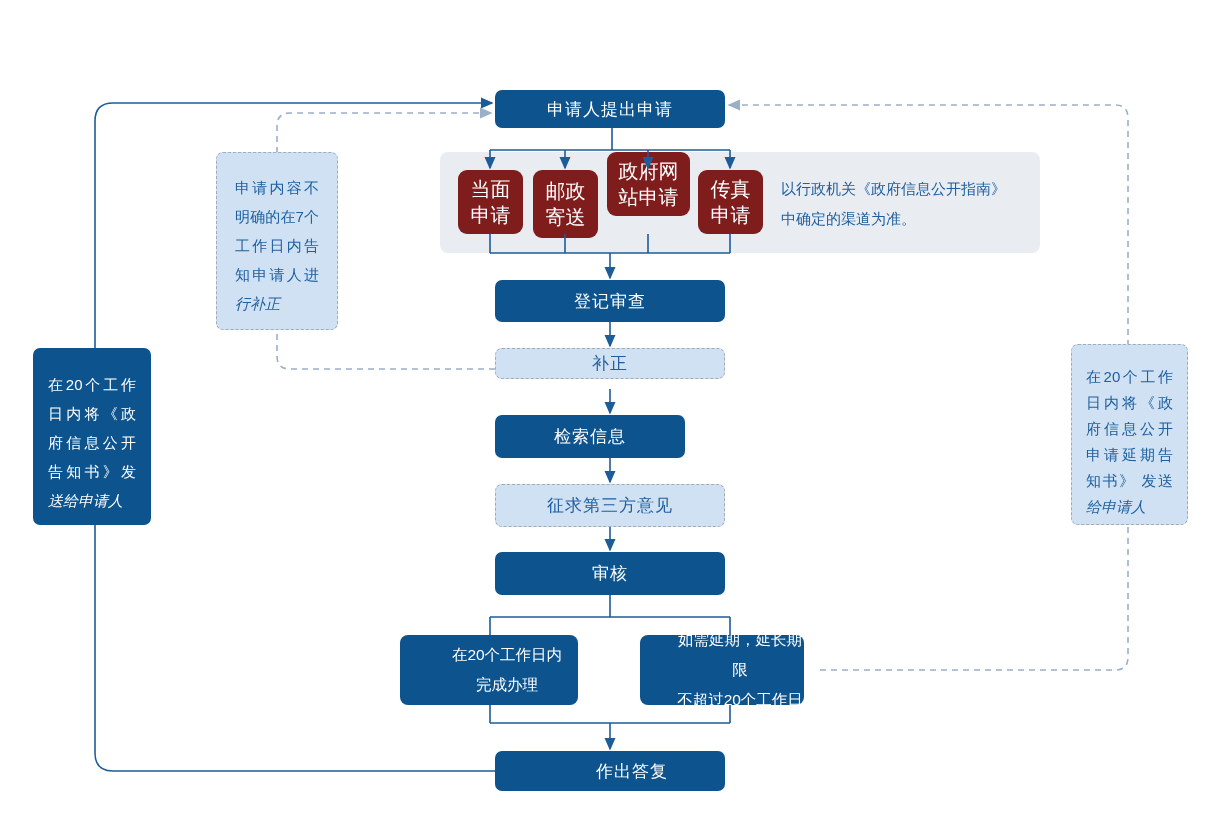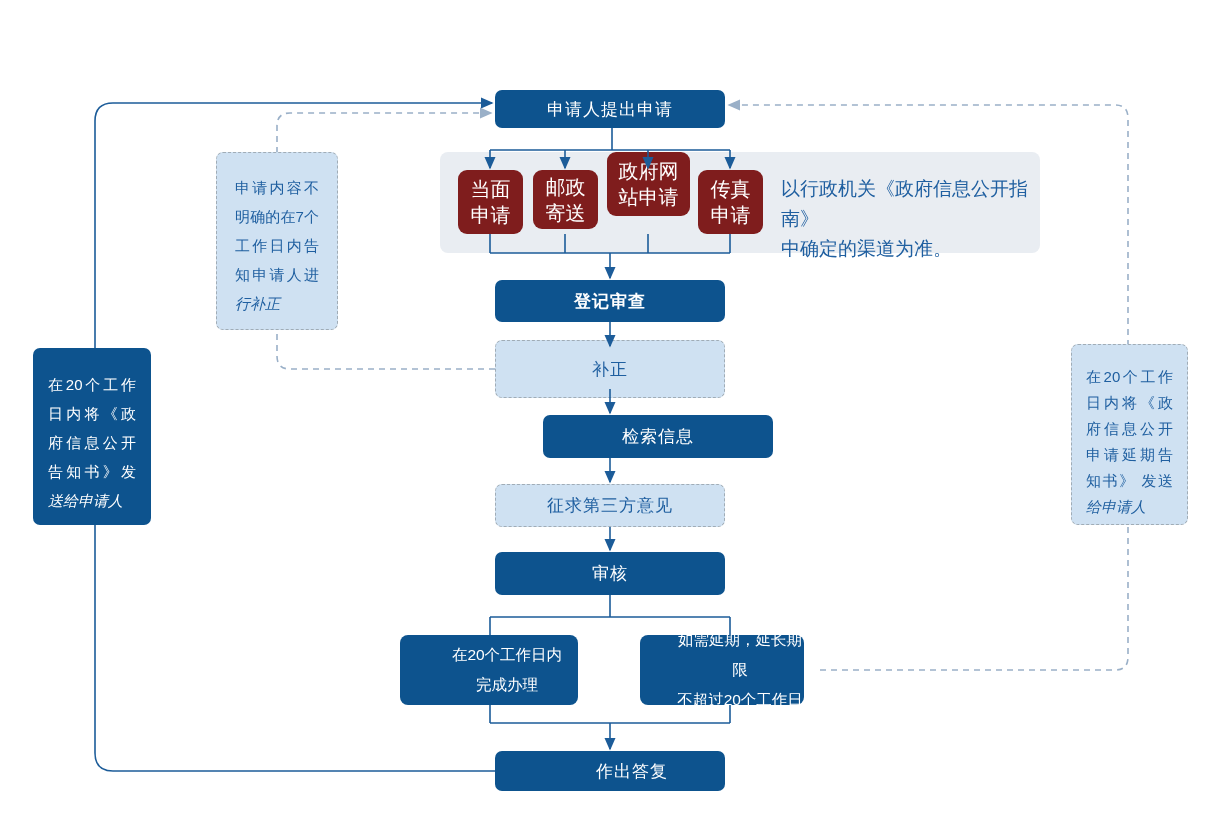--- a/index.html
+++ b/index.html
@@ -17,21 +17,21 @@
   .lightbar{z-index:2;background:#cfe1f2;color:#1f5fa0;border:1.5px dashed #a0acb6;
             border-radius:7px;display:flex;align-items:center;justify-content:center;
             font-size:17px;letter-spacing:1px;}
   .panel{z-index:1;background:#e9edf2;border-radius:8px;}
   .chan{z-index:3;background:#7f1d1d;color:#ffffff;border-radius:9px;
         display:flex;flex-direction:column;align-items:center;justify-content:center;
         font-size:20px;line-height:26px;text-align:center;}
   .twoline{z-index:2;background:#0d538e;color:#ffffff;border-radius:8px;
            display:flex;flex-direction:column;align-items:center;justify-content:center;
            font-size:15.5px;line-height:30px;text-align:center;padding-left:36px;}
-  .panelnote{z-index:3;color:#1f5fa0;font-size:19px;line-height:30px;}
+  .panelnote{z-index:3;color:#1f5fa0;font-size:15px;line-height:30px;}
   .note{z-index:2;border-radius:7px;}
   .note .ln{text-align:justify;text-align-last:justify;}
   .note .ln.last{text-align-last:left;font-style:italic;}
   .note-dark{background:#0d538e;color:#ffffff;font-size:15px;line-height:29px;padding:22px 15px;}
   .note-light{background:#cfe1f2;color:#1f5fa0;border:1.5px dashed #a0acb6;font-size:15px;}
   #note-clarify{line-height:29px;padding:20px 18px;}
   #note-extension{line-height:26px;padding:19px 14px;}
 </style>
 </head>
 <body>
@@ -54,43 +54,43 @@
 
 
   <div class="abs darkbar" style="left:495px;top:90px;width:230px;height:38px;">申请人提出申请</div>
 
   <div class="abs panel" style="left:440px;top:152px;width:600px;height:101px;"></div>
 
   <div class="abs chan" style="left:458px;top:170px;width:65px;height:64px;">
     <div>当面</div>
     <div>申请</div>
   </div>
-  <div class="abs chan" style="left:533px;top:170px;width:65px;height:59px;">
+  <div class="abs chan" style="left:533px;top:170px;width:65px;height:68px;">
     <div>邮政</div>
     <div>寄送</div>
   </div>
   <div class="abs chan" style="left:607px;top:152px;width:83px;height:64px;">
     <div>政府网</div>
     <div>站申请</div>
   </div>
   <div class="abs chan" style="left:698px;top:170px;width:65px;height:64px;">
     <div>传真</div>
     <div>申请</div>
   </div>
 
   <div class="abs panelnote" style="left:781px;top:174px;width:250px;">
     <div>以行政机关《政府信息公开指南》</div>
     <div>中确定的渠道为准。</div>
   </div>
 
-  <div class="abs darkbar" style="left:495px;top:280px;width:230px;height:42px;font-weight:bold;">登记审查</div>
+  <div class="abs darkbar" style="left:495px;top:280px;width:230px;height:42px;">登记审查</div>
 
-  <div class="abs lightbar" style="left:495px;top:340px;width:230px;height:58px;">补正</div>
+  <div class="abs lightbar" style="left:495px;top:348px;width:230px;height:31px;">补正</div>
 
-  <div class="abs darkbar" style="left:495px;top:415px;width:230px;height:43px;margin-left:48px;">检索信息</div>
+  <div class="abs darkbar" style="left:495px;top:415px;width:190px;height:43px;">检索信息</div>
 
   <div class="abs lightbar" style="left:495px;top:484px;width:230px;height:43px;">征求第三方意见</div>
 
   <div class="abs darkbar" style="left:495px;top:552px;width:230px;height:43px;">审核</div>
 
   <div class="abs twoline" style="left:400px;top:635px;width:178px;height:70px;">
     <div>在20个工作日内</div>
     <div>完成办理</div>
   </div>
   <div class="abs twoline" style="left:640px;top:635px;width:164px;height:70px;text-align:center;">

